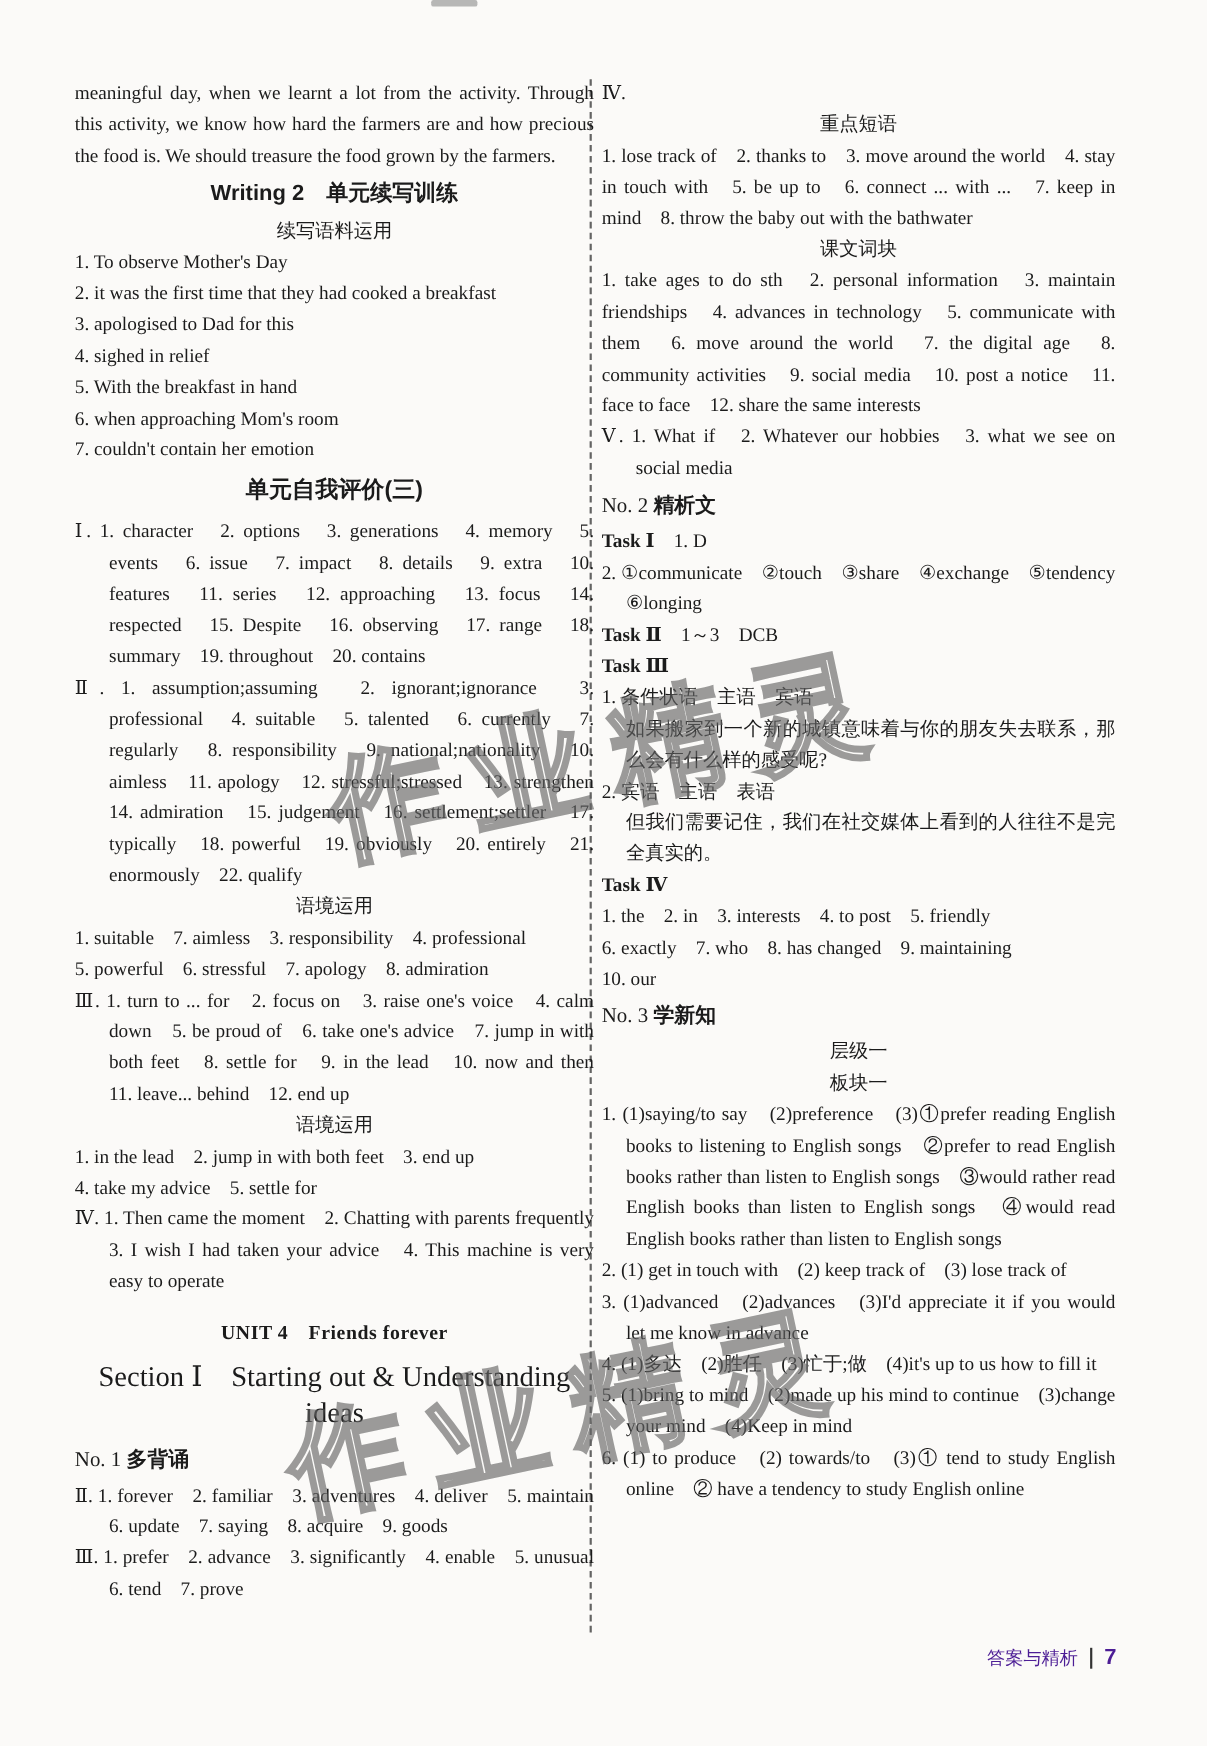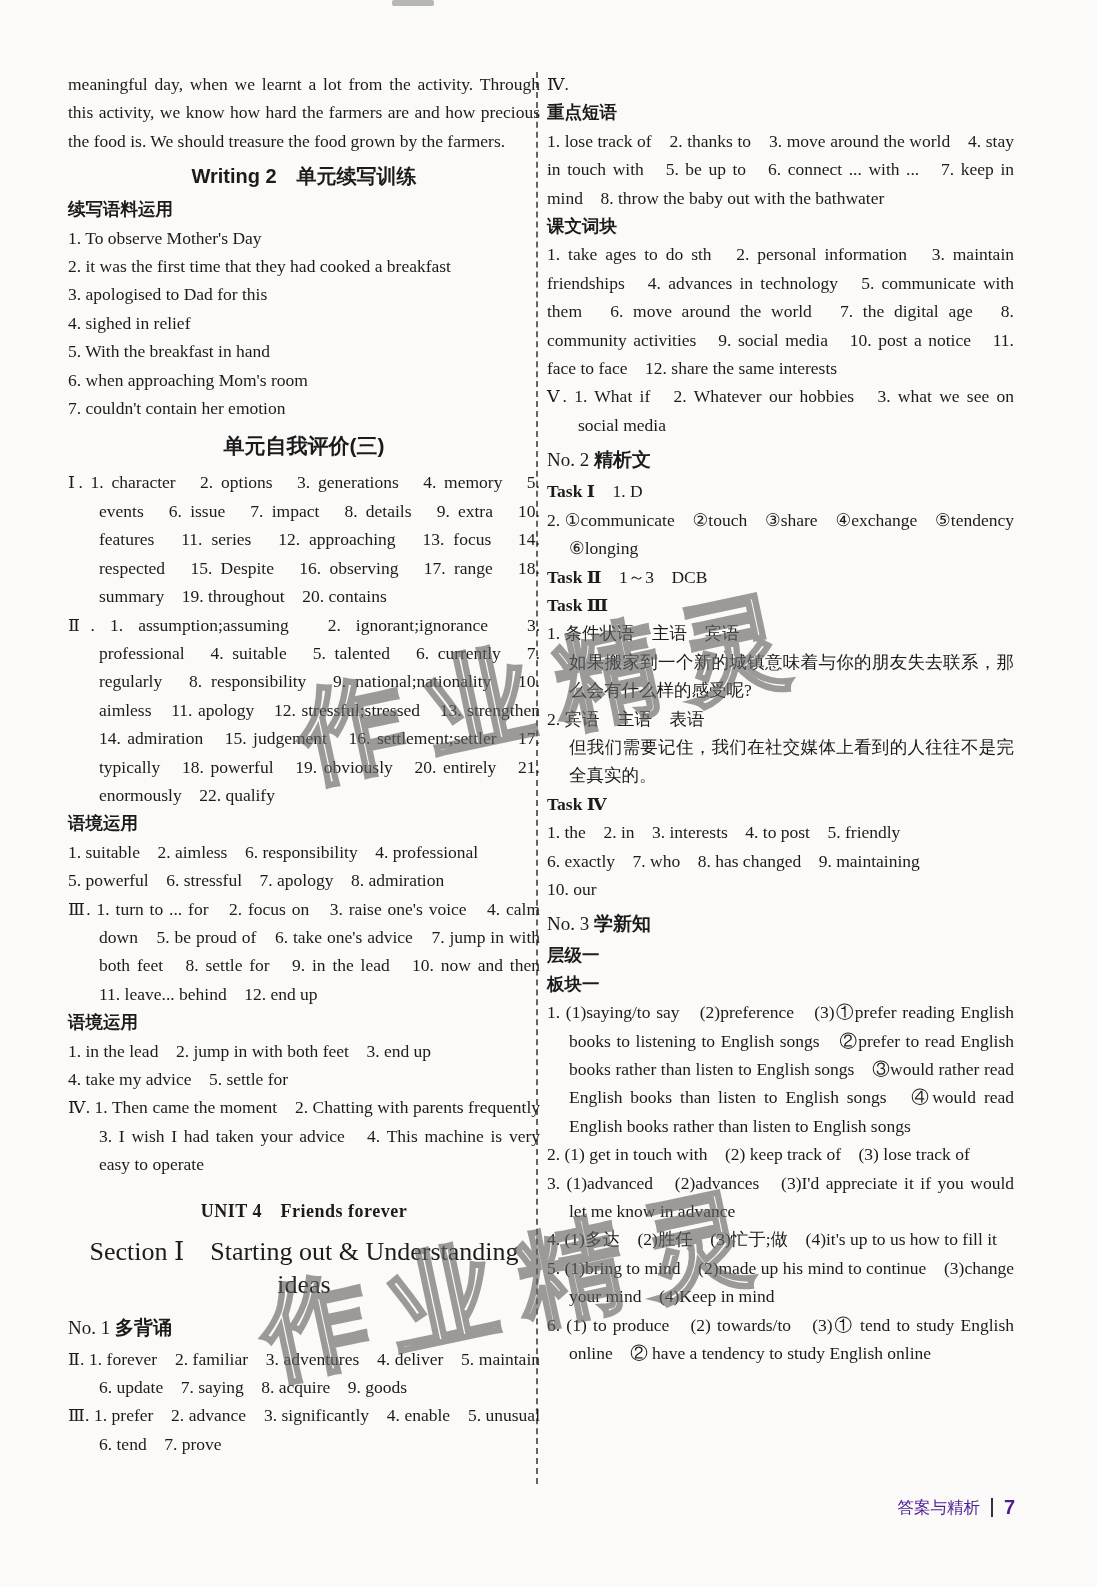--- a/index.html
+++ b/index.html
@@ -34,21 +34,21 @@
 
   p.blk { margin: 0; }
 
   p.flow { }
   p.hang-roman { padding-left: 31px; text-indent: -31px; }
   p.hang-num   { padding-left: 22px; text-indent: -22px; }
   p.indent-1   { padding-left: 22px; }
 
   p.label {
     font-family: "Liberation Sans", "DejaVu Sans", sans-serif;
-    font-weight: 700; font-size: 17.5px; text-align: left;
+    font-weight: 400; font-size: 17.5px; text-align: center;
   }
 
   p.h-center {
     text-align: center; font-weight: 700; font-size: 20px;
     font-family: "Liberation Sans", "DejaVu Sans", sans-serif;
     margin: 6px 0 4px; line-height: 30px;
   }
   p.h-eval {
     text-align: center; font-weight: 700; font-size: 21px;
     font-family: "Liberation Sans", "DejaVu Sans", sans-serif;
@@ -111,21 +111,21 @@
       <p class="blk hang-num"><span>2. it was the first time that they had cooked a breakfast</span></p>
       <p class="blk hang-num"><span>3. apologised to Dad for this</span></p>
       <p class="blk hang-num"><span>4. sighed in relief</span></p>
       <p class="blk hang-num"><span>5. With the breakfast in hand</span></p>
       <p class="blk hang-num"><span>6. when approaching Mom's room</span></p>
       <p class="blk hang-num"><span>7. couldn't contain her emotion</span></p>
       <p class="blk h-eval"><span>单元自我评价(三)</span></p>
       <p class="blk hang-roman"><span>Ⅰ. 1. character　2. options　3. generations　4. memory　5. events　6. issue　7. impact　8. details　9. extra　10. features　11. series　12. approaching　13. focus　14. respected　15. Despite　16. observing　17. range　18. summary　19. throughout　20. contains</span></p>
       <p class="blk hang-roman"><span>Ⅱ. 1. assumption;assuming　2. ignorant;ignorance　3. professional　4. suitable　5. talented　6. currently　7. regularly　8. responsibility　9. national;nationality　10. aimless　11. apology　12. stressful;stressed　13. strengthen　14. admiration　15. judgement　16. settlement;settler　17. typically　18. powerful　19. obviously　20. entirely　21. enormously　22. qualify</span></p>
       <p class="blk label"><span>语境运用</span></p>
-      <p class="blk flow"><span>1. suitable　2. aimless　6. responsibility　4. professional</span></p>
+      <p class="blk flow"><span>1. suitable　7. aimless　3. responsibility　4. professional</span></p>
       <p class="blk flow"><span>5. powerful　6. stressful　7. apology　8. admiration</span></p>
       <p class="blk hang-roman"><span>Ⅲ. 1. turn to ... for　2. focus on　3. raise one's voice　4. calm down　5. be proud of　6. take one's advice　7. jump in with both feet　8. settle for　9. in the lead　10. now and then　11. leave... behind　12. end up</span></p>
       <p class="blk label"><span>语境运用</span></p>
       <p class="blk flow"><span>1. in the lead　2. jump in with both feet　3. end up</span></p>
       <p class="blk flow"><span>4. take my advice　5. settle for</span></p>
       <p class="blk hang-roman"><span>Ⅳ. 1. Then came the moment　2. Chatting with parents frequently　3. I wish I had taken your advice　4. This machine is very easy to operate</span></p>
       <p class="blk unit-title"><span>UNIT 4　Friends forever</span></p>
       <p class="blk section-title"><span>Section Ⅰ　Starting out &amp; Understanding ideas</span></p>
       <p class="blk no-head"><span>No. 1 </span><span class="bold-sans">多背诵</span></p>
       <p class="blk hang-roman"><span>Ⅱ. 1. forever　2. familiar　3. adventures　4. deliver　5. maintain　6. update　7. saying　8. acquire　9. goods</span></p>

